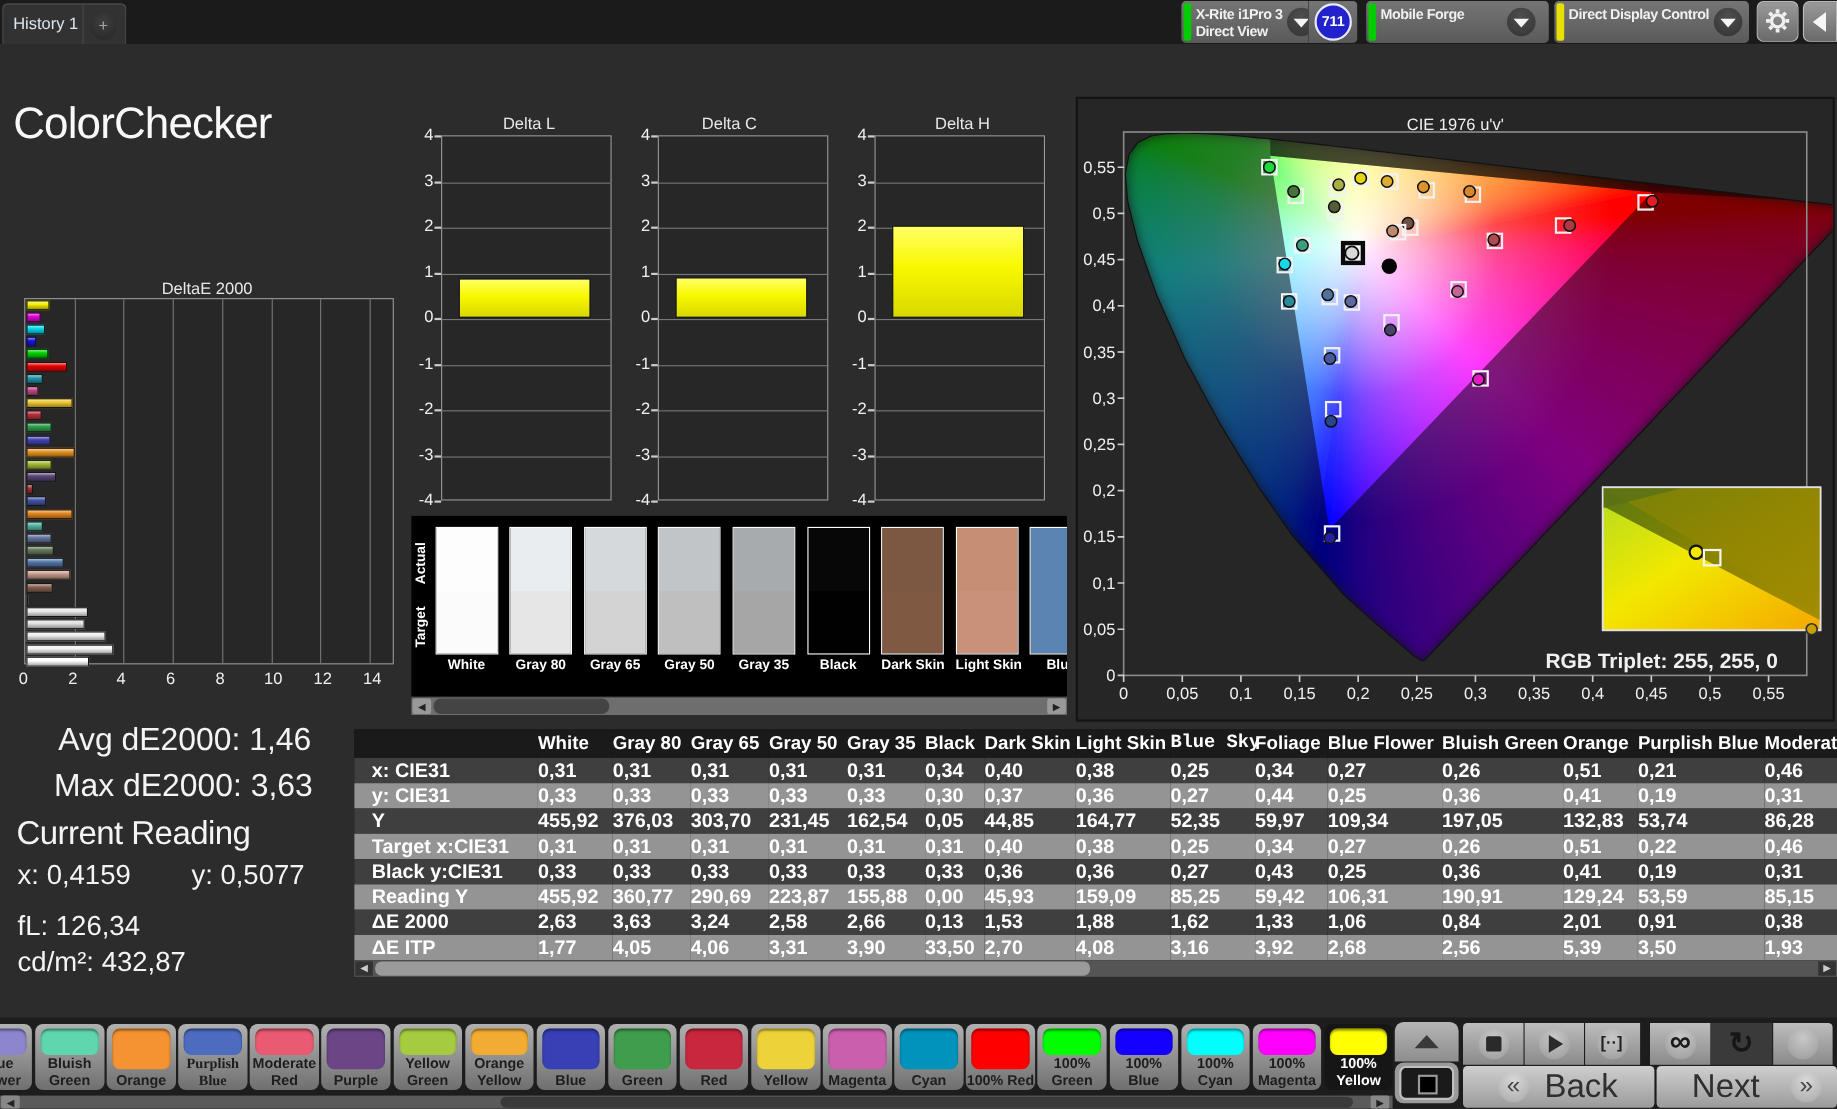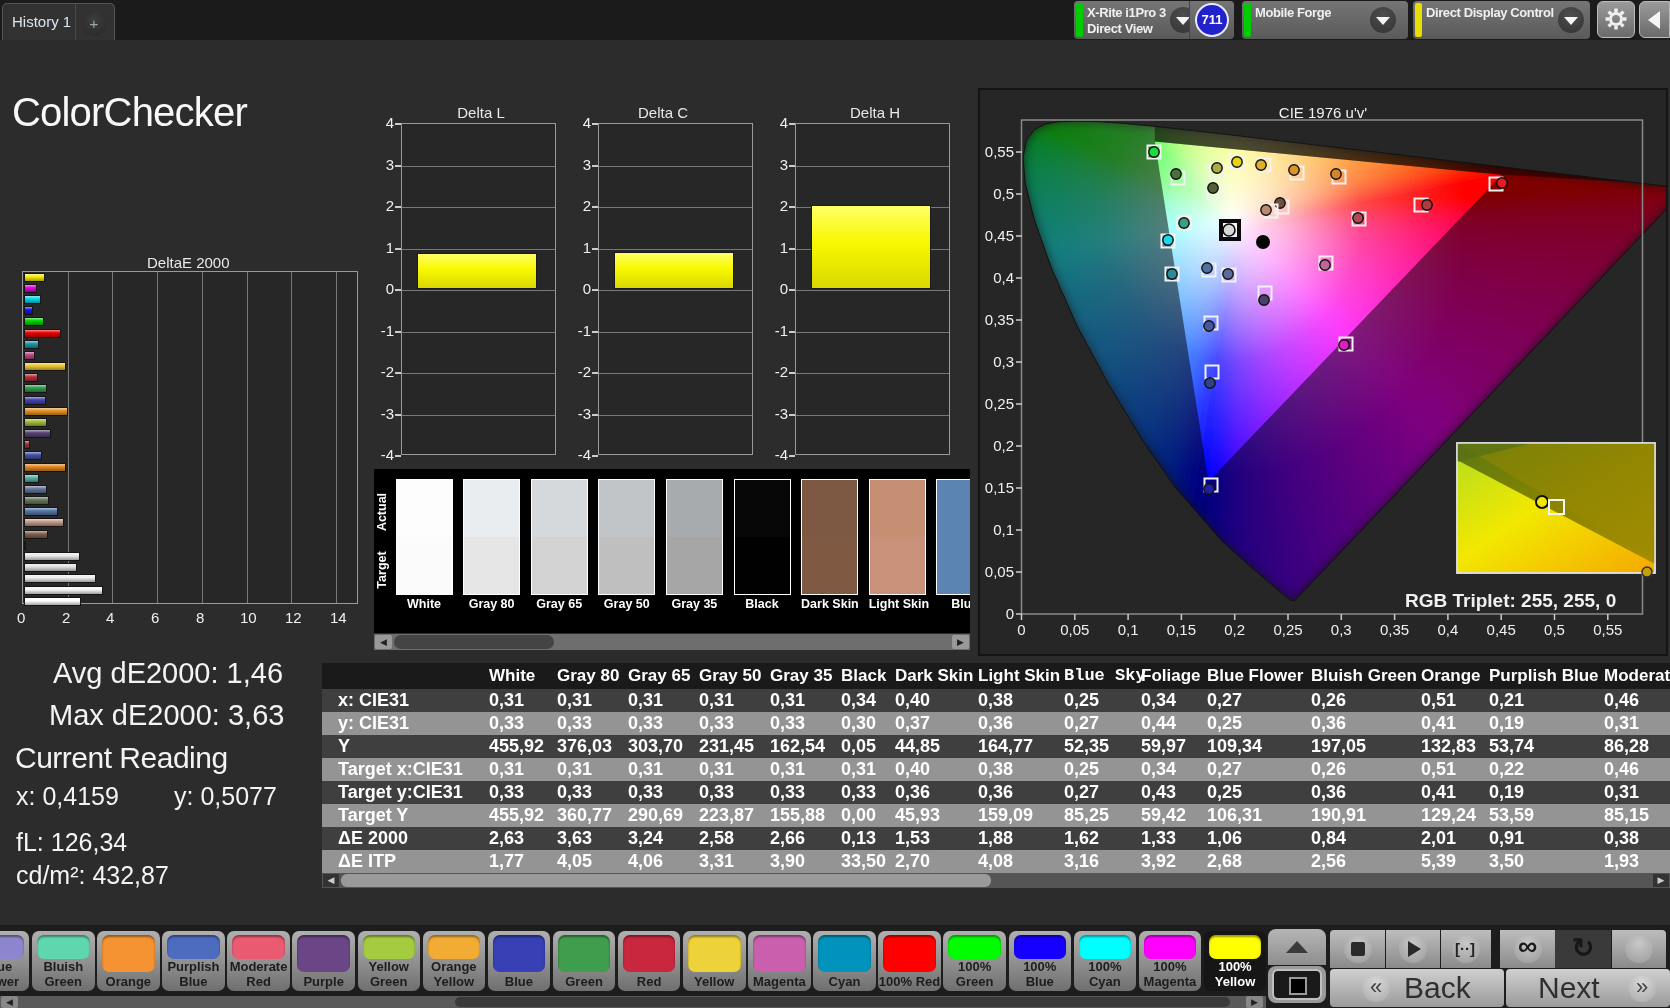--- a/index.html
+++ b/index.html
@@ -699,39 +699,39 @@
           <td>0,38</td>
           <td>0,25</td>
           <td>0,34</td>
           <td>0,27</td>
           <td>0,26</td>
           <td>0,51</td>
           <td>0,22</td>
           <td>0,46</td>
         </tr>
 <tr class="dk">
-          <td class="lbl">Target y:CIE31</td>
+          <td class="lbl">Black y:CIE31</td>
           <td>0,33</td>
           <td>0,33</td>
           <td>0,33</td>
           <td>0,33</td>
           <td>0,33</td>
           <td>0,33</td>
           <td>0,36</td>
           <td>0,36</td>
           <td>0,27</td>
           <td>0,43</td>
           <td>0,25</td>
           <td>0,36</td>
           <td>0,41</td>
           <td>0,19</td>
           <td>0,31</td>
         </tr>
 <tr class="lt">
-          <td class="lbl">Target Y</td>
+          <td class="lbl">Reading Y</td>
           <td>455,92</td>
           <td>360,77</td>
           <td>290,69</td>
           <td>223,87</td>
           <td>155,88</td>
           <td>0,00</td>
           <td>45,93</td>
           <td>159,09</td>
           <td>85,25</td>
           <td>59,42</td>
@@ -792,21 +792,21 @@
       <div class="cbl">Blue<br>Flower</div>
     </div>
 <div class="cbtn" style="left:32.0px;">
       <div class="cbsw" style="background:#5fd6ae;"></div>
       <div class="cbl">Bluish<br>Green</div>
     </div>
 <div class="cbtn cb1" style="left:97.1px;">
       <div class="cbsw" style="background:#f59231;"></div>
       <div class="cbl">Orange</div>
     </div>
-<div class="cbtn" style="left:162.2px;">
+<div class="cbtn" style="left:162.2px;font-family:Liberation Serif, serif;">
       <div class="cbsw" style="background:#4d6cc0;"></div>
       <div class="cbl">Purplish<br>Blue</div>
     </div>
 <div class="cbtn" style="left:227.3px;">
       <div class="cbsw" style="background:#ea5a71;"></div>
       <div class="cbl">Moderate<br>Red</div>
     </div>
 <div class="cbtn cb1" style="left:292.4px;">
       <div class="cbsw" style="background:#6b4687;"></div>
       <div class="cbl">Purple</div>

